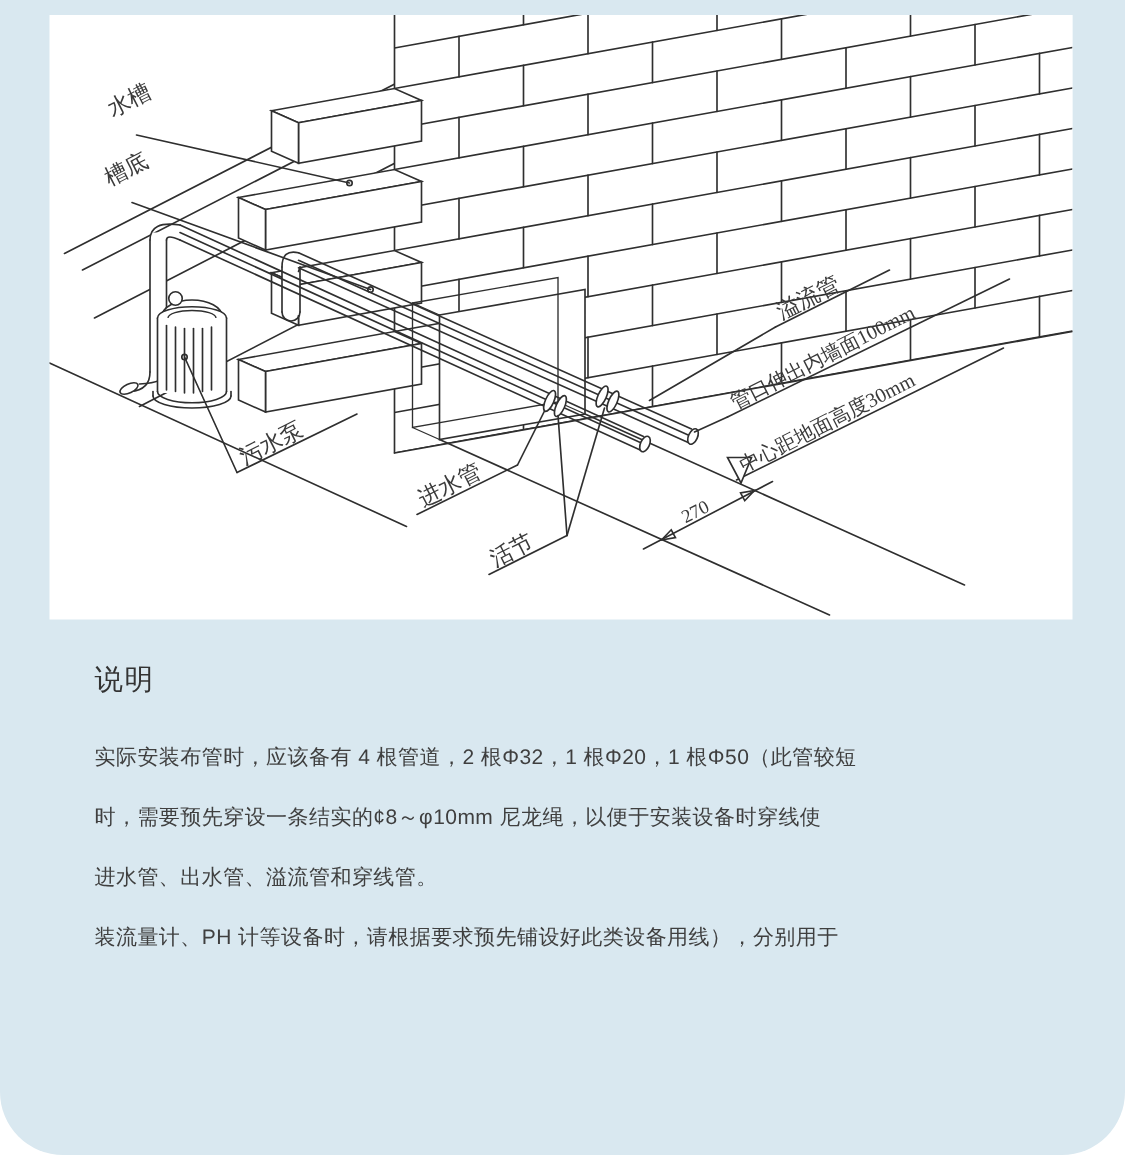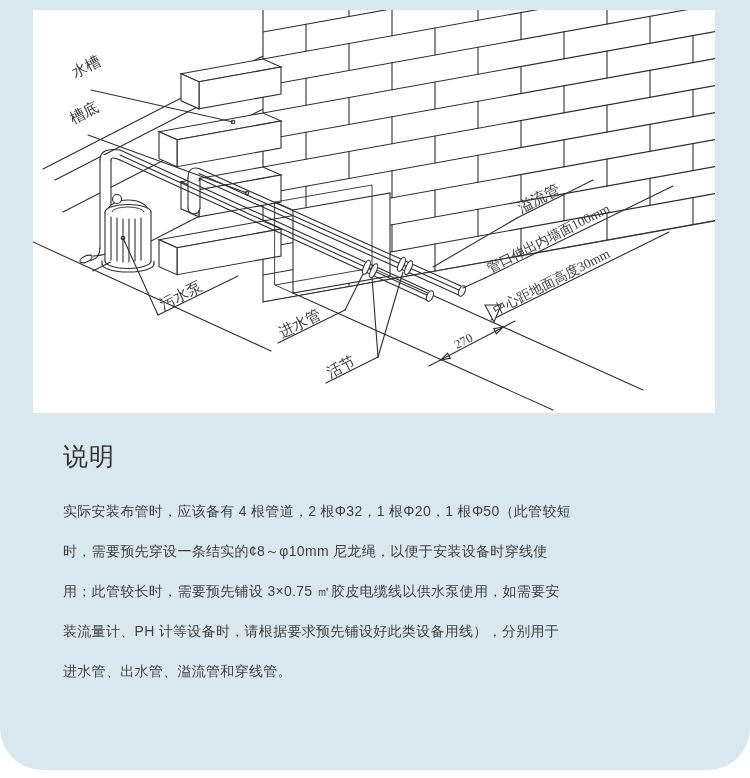--- a/index.html
+++ b/index.html
@@ -30,21 +30,21 @@
     stroke:none;fill:#3a3a3a;
     font-family:"Liberation Serif","DejaVu Serif",serif;
   }
   .lbl{font-size:15px;}
   .lbl-sm{font-size:13.5px;}
   .lbl-dim{font-size:12.5px;}
   .notes{
     position:absolute;left:63px;top:440px;width:630px;color:#3a3a3a;
   }
   .notes-heading{
-    font-size:25px;font-weight:500;color:#333333;letter-spacing:1px;
+    font-size:19px;font-weight:500;color:#333333;letter-spacing:1px;
   }
   .notes-body{
     margin-top:18px;font-size:14px;letter-spacing:0.3px;color:#3f3f3f;
   }
   .notes-body .tline{height:40px;line-height:40px;white-space:nowrap;}
 </style>
 </head>
 <body>
 
 <div class="page">
@@ -285,18 +285,17 @@
         <text class="lbl-dim" transform="translate(424,339) rotate(-27)">270</text>
       </g>
     </svg>
   </div>
 
   <div class="notes">
     <div class="notes-heading">说明</div>
     <div class="notes-body">
       <div class="tline">实际安装布管时，应该备有 4 根管道，2 根Φ32，1 根Φ20，1 根Φ50（此管较短</div>
       <div class="tline">时，需要预先穿设一条结实的¢8～φ10mm 尼龙绳，以便于安装设备时穿线使</div>
-      <div class="tline">用；此管较长时，需要预先铺设 3×0.75 ㎡胶皮电缆线以供水泵使用，如需要安</div>
+      <div class="tline">进水管、出水管、溢流管和穿线管。</div>
       <div class="tline">装流量计、PH 计等设备时，请根据要求预先铺设好此类设备用线），分别用于</div>
-      <div class="tline">进水管、出水管、溢流管和穿线管。</div>
     </div>
   </div>
 </div>
 
 </body></html>

